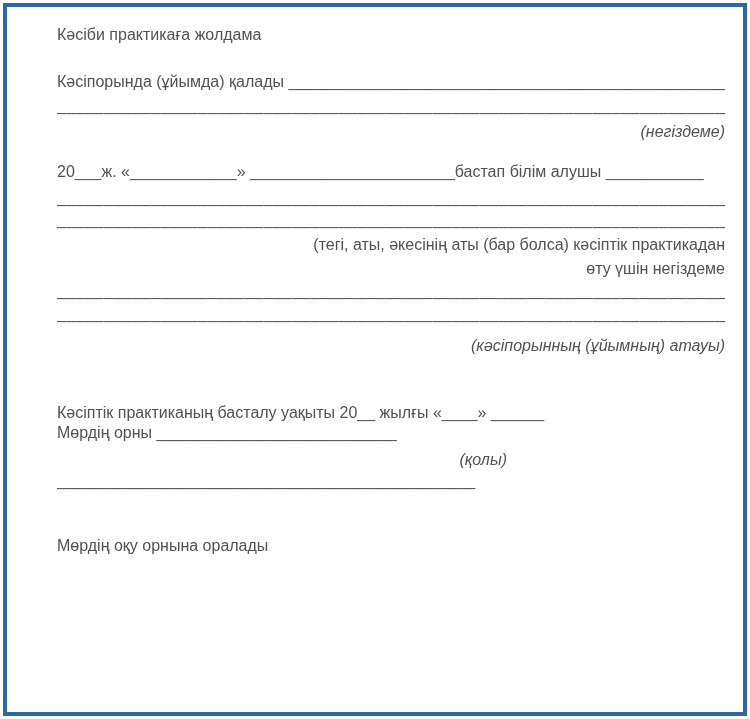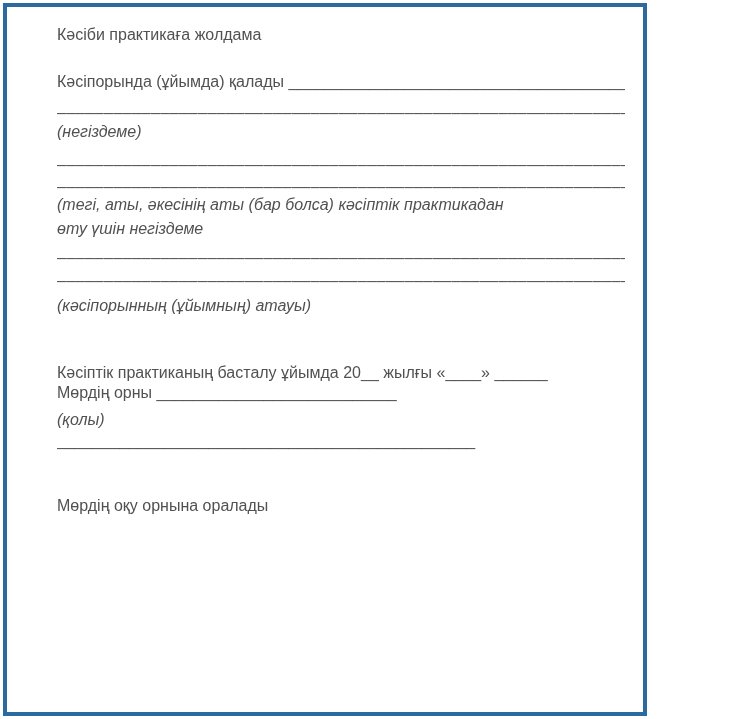--- a/index.html
+++ b/index.html
@@ -8,21 +8,21 @@
     background: #ffffff;
   }
   body {
     width: 750px;
     height: 719px;
     overflow: hidden;
     font-family: "Liberation Sans", sans-serif;
   }
   .frame {
     box-sizing: border-box;
-    width: 644px;
+    width: 744px;
     height: 713px;
     margin: 3px;
     border: 4px solid var(--border-color, #2b6a9f);
     background: var(--bg-color, #ffffff);
     overflow: hidden;
   }
   .content {
     padding: 0 18px 0 50px;
     color: var(--text-color, #515151);
     font-size: 16px;
@@ -32,25 +32,24 @@
     white-space: nowrap;
     overflow: hidden;
   }
   .rule {
     white-space: nowrap;
     overflow: hidden;
     letter-spacing: 0.5px;
   }
   .caption {
     font-style: italic;
-    text-align: left;
+    text-align: right;
   }
   .caption-2line {
-    font-style: italic;
-    text-align: left;
+    text-align: right;
     line-height: 24px;
   }
   .m-title        { margin-top: 18px; }
   .m-enterprise   { margin-top: 27px; }
   .m-rule1        { margin-top: 4px; }
   .m-basis        { margin-top: 6px; }
   .m-date         { margin-top: 20px; }
   .m-rule2        { margin-top: 6px; }
   .m-rule3        { margin-top: 2px; }
   .m-fio          { margin-top: 3px; }
@@ -72,37 +71,38 @@
   <div class="content">
 
     <div class="m-title">Кәсіби практикаға жолдама</div>
 
     <div class="line m-enterprise">Кәсіпорында (ұйымда) қалады ____________________________________________________________</div>
 
     <div class="rule m-rule1">_____________________________________________________________________________________</div>
 
     <div class="caption m-basis">(негіздеме)</div>
 
+    <div class="line m-date">20___ж. «____________» _______________________бастап білім алушы ___________</div>
 
     <div class="rule m-rule2">_____________________________________________________________________________________</div>
 
     <div class="rule m-rule3">_____________________________________________________________________________________</div>
 
     <div class="caption-2line m-fio">
       <div>(тегі, аты, әкесінің аты (бар болса) кәсіптік практикадан</div>
       <div>өту үшін негіздеме</div>
     </div>
 
     <div class="rule m-rule4">_____________________________________________________________________________________</div>
 
     <div class="rule m-rule5">_____________________________________________________________________________________</div>
 
     <div class="caption m-org">(кәсіпорынның (ұйымның) атауы)</div>
 
-    <div class="line m-start">Кәсіптік практиканың басталу ұйымда 20__ жылғы «____» ______</div>
+    <div class="line m-start">Кәсіптік практиканың басталу уақыты 20__ жылғы «____» ______</div>
 
 
 
     <div class="line m-seal">Мөрдің орны ___________________________</div>
 
     <div class="caption m-qoly">(қолы)</div>
 
     <div class="line m-rule6">_______________________________________________</div>
 
     <div class="m-student">Мөрдің оқу орнына оралады</div>

